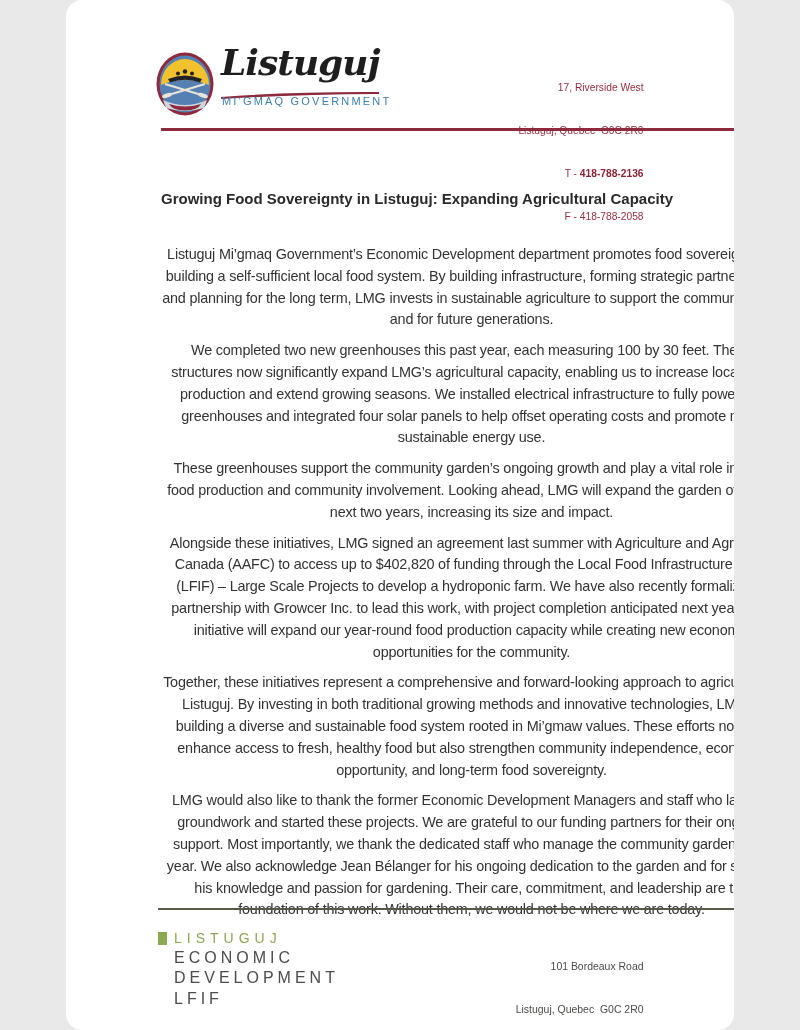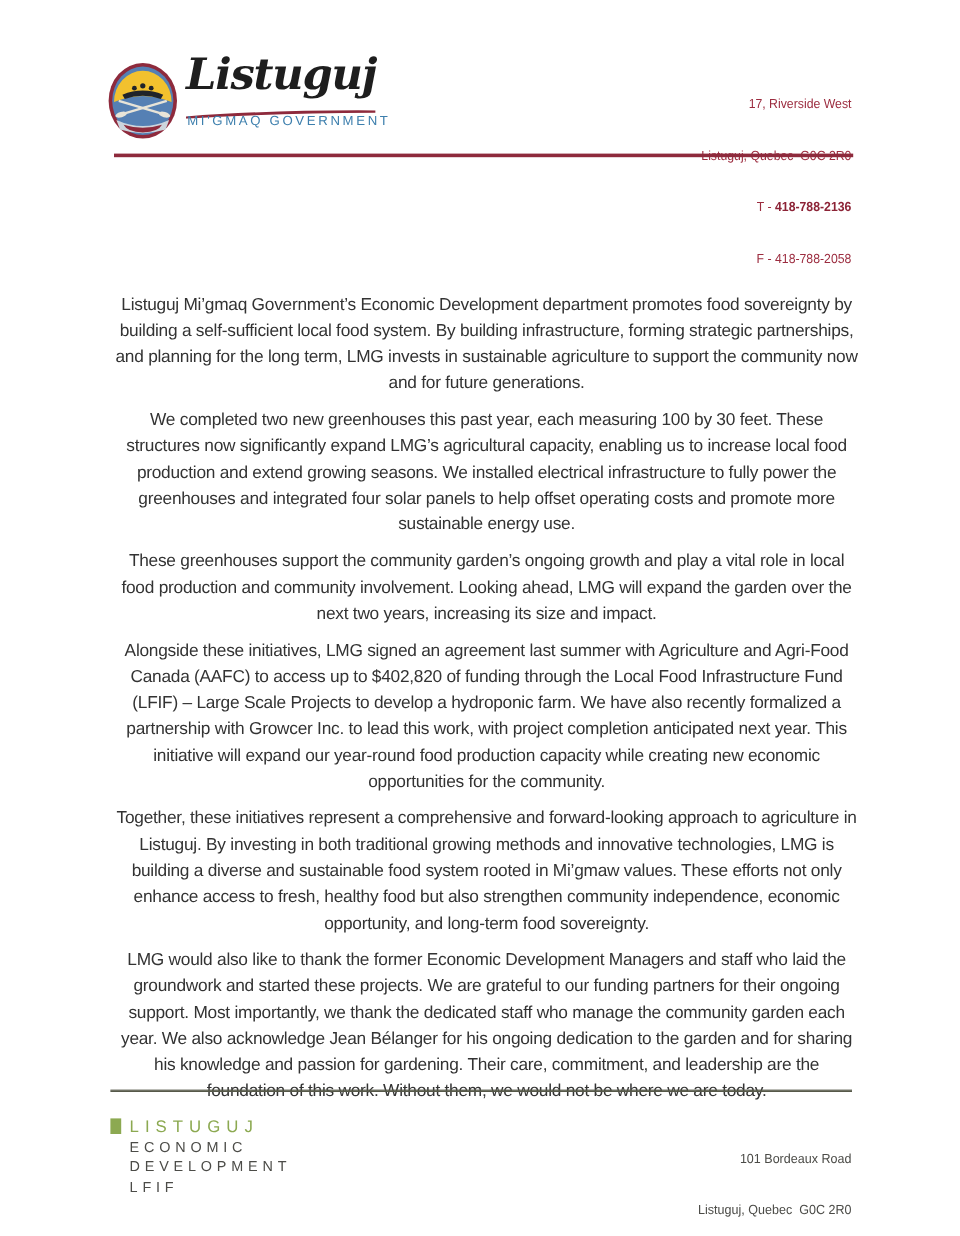--- a/index.html
+++ b/index.html
@@ -1,25 +1,26 @@
 <!DOCTYPE html>
 <html><head>
 <meta charset="utf-8">
 <style>
   * { margin: 0; padding: 0; box-sizing: border-box; }
   html, body { background: #e9e9e9; }
   body { font-family: "Liberation Sans", sans-serif; }
 
   .page {
     position: relative;
-    width: 800px;
+    width: 668px;
     height: 1030px;
     margin: 0 auto;
     background: #ffffff;
     overflow: hidden;
+    border-radius: 16px;
   }
 
   
   .emblem {
     position: absolute;
     left: 90px; top: 52px;
     width: 58px; height: 64px;
   }
   .brand {
     position: absolute;
@@ -105,21 +106,21 @@
   .green-square { width: 9px; height: 13px; background: #8ca951; display: inline-block; }
   .unit-name {
     font-size: 14px;
     letter-spacing: 5px;
     color: #8ca951;
     white-space: nowrap;
   }
   .unit-line {
     margin-left: 16px;
     margin-top: 2.5px;
-    font-size: 12px;
+    font-size: 16px;
     letter-spacing: 4px;
     color: #4c4c48;
     white-space: nowrap;
   }
   .footer-address {
     position: absolute;
     right: 90px; top: 931px;
     text-align: right;
     font-size: 11px;
     line-height: 14.2px;
@@ -164,20 +165,21 @@
 
   <div class="header-address">
     <div>17, Riverside West</div>
     <div>Listuguj, Quebec  G0C 2R0</div>
     <div><span>T - </span><b>418-788-2136</b></div>
     <div><span>F - </span><span>418-788-2058</span></div>
   </div>
 
   <div class="header-rule"></div>
 
+  <h1 class="doc-title">Growing Food Sovereignty in Listuguj: Expanding Agricultural Capacity</h1>
 
   <div class="body-text">
     <p>Listuguj Mi’gmaq Government’s Economic Development department promotes food sovereignty by building a self-sufficient local food system. By building infrastructure, forming strategic partnerships, and planning for the long term, LMG invests in sustainable agriculture to support the community now and for future generations.</p>
     <p>We completed two new greenhouses this past year, each measuring 100 by 30 feet. These structures now significantly expand LMG’s agricultural capacity, enabling us to increase local food production and extend growing seasons. We installed electrical infrastructure to fully power the greenhouses and integrated four solar panels to help offset operating costs and promote more sustainable energy use.</p>
     <p>These greenhouses support the community garden’s ongoing growth and play a vital role in local food production and community involvement. Looking ahead, LMG will expand the garden over the next two years, increasing its size and impact.</p>
     <p>Alongside these initiatives, LMG signed an agreement last summer with Agriculture and Agri-Food Canada (AAFC) to access up to $402,820 of funding through the Local Food Infrastructure Fund (LFIF) – Large Scale Projects to develop a hydroponic farm. We have also recently formalized a partnership with Growcer Inc. to lead this work, with project completion anticipated next year. This initiative will expand our year-round food production capacity while creating new economic opportunities for the community.</p>
     <p>Together, these initiatives represent a comprehensive and forward-looking approach to agriculture in Listuguj. By investing in both traditional growing methods and innovative technologies, LMG is building a diverse and sustainable food system rooted in Mi’gmaw values. These efforts not only enhance access to fresh, healthy food but also strengthen community independence, economic opportunity, and long-term food sovereignty.</p>
     <p>LMG would also like to thank the former Economic Development Managers and staff who laid the groundwork and started these projects. We are grateful to our funding partners for their ongoing support. Most importantly, we thank the dedicated staff who manage the community garden each year. We also acknowledge Jean Bélanger for his ongoing dedication to the garden and for sharing his knowledge and passion for gardening. Their care, commitment, and leadership are the foundation of this work. Without them, we would not be where we are today.</p>
   </div>
 

